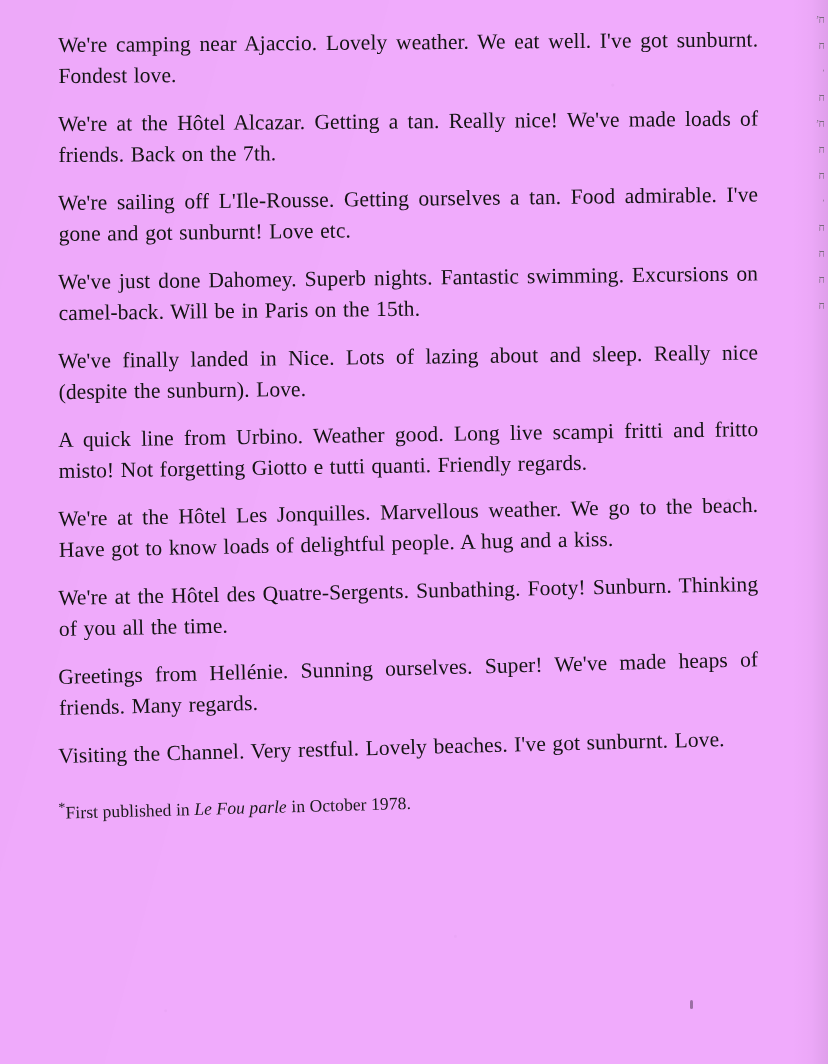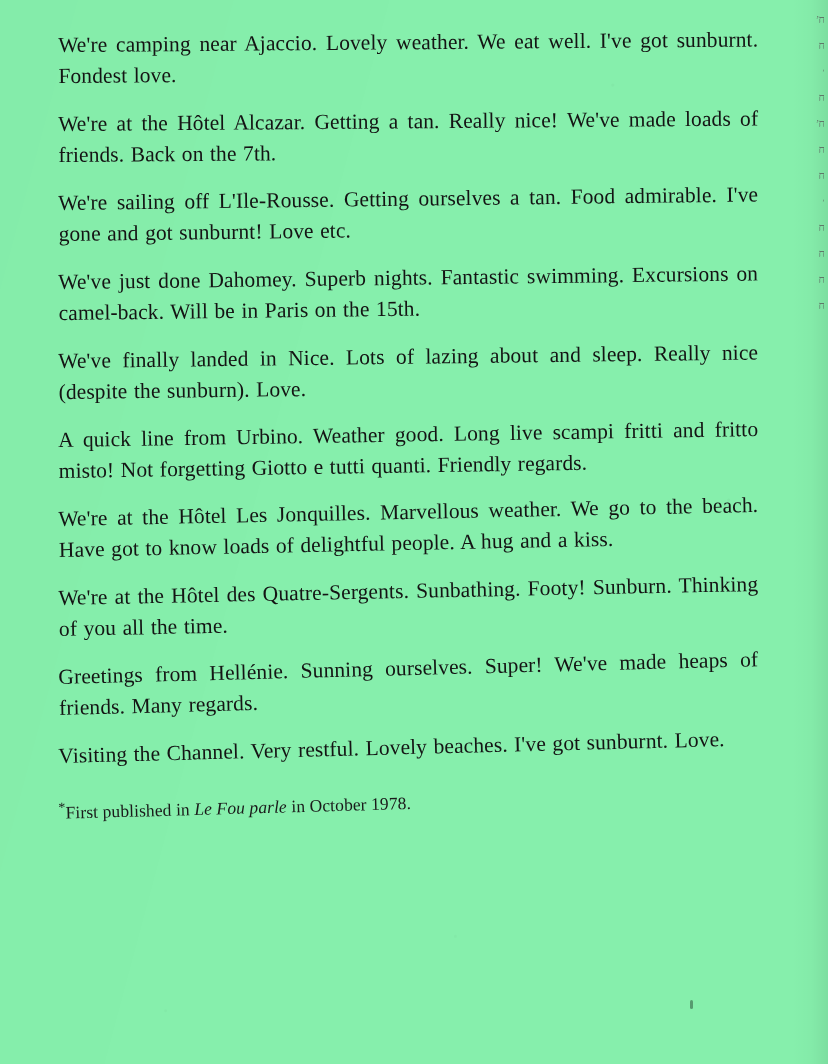--- a/index.html
+++ b/index.html
@@ -11,21 +11,21 @@
     width: 828px;
     height: 1064px;
     overflow: hidden;
     font-family: "Liberation Serif", serif;
     color: #111111;
   }
   #page {
     position: relative;
     width: 828px;
     height: 1064px;
-    background: #86efac;
+    background: #f0abfc;
   }
   
   #page::before {
     content: "";
     position: absolute;
     inset: 0;
     pointer-events: none;
     background:
       radial-gradient(circle at 12% 22%, rgba(0,0,0,0.030) 0 1px, transparent 2px),
       radial-gradient(circle at 74% 8%,  rgba(0,0,0,0.025) 0 1px, transparent 2px),

